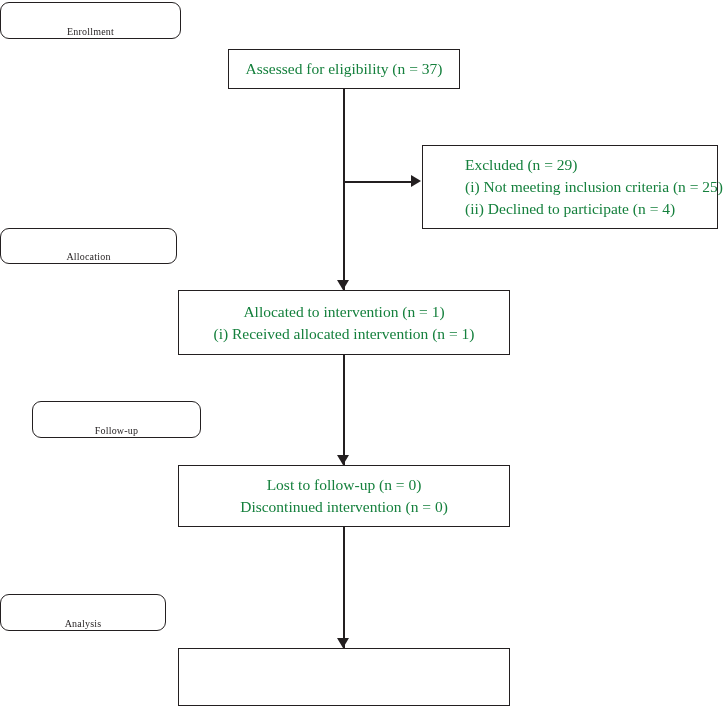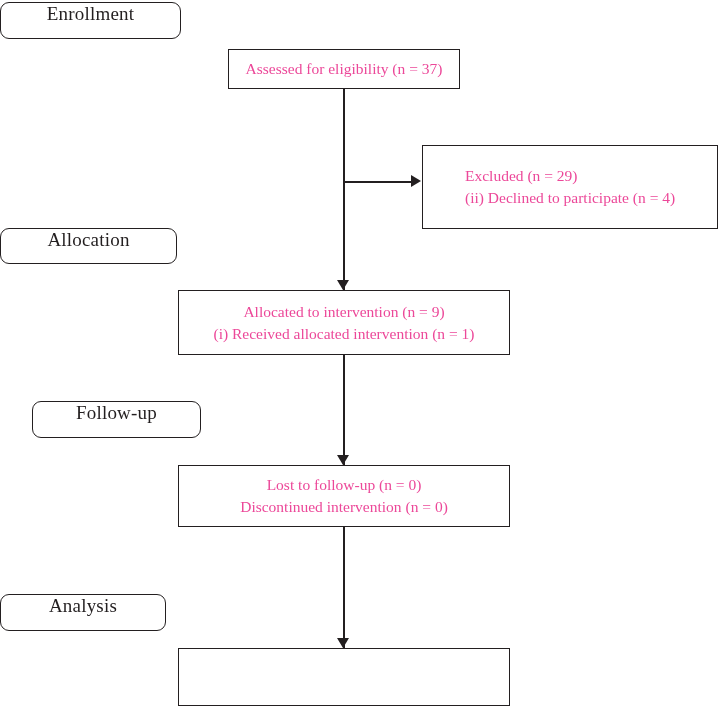--- a/index.html
+++ b/index.html
@@ -20,40 +20,40 @@
     overflow: hidden;
   }
   
   .stage-pill {
     position: absolute;
     box-sizing: border-box;
     border: 1.3px solid #231f20;
     border-radius: 9px;
     background: #ffffff;
     display: flex;
-    align-items: flex-start;
+    align-items: flex-end;
     justify-content: center;
-    font-size: 19px;
+    font-size: 10px;
     line-height: 1.2;
     letter-spacing: 0.2px;
     color: #231f20;
     white-space: nowrap;
   }
   
   .flow-box {
     position: absolute;
     box-sizing: border-box;
     border: 1.3px solid #231f20;
     background: #ffffff;
     display: flex;
     flex-direction: column;
     justify-content: center;
     font-size: 15.5px;
     line-height: 1.42;
-    color: #ec4899;
+    color: #15803d;
   }
   .flow-box.centered {
     align-items: center;
     text-align: center;
   }
   .flow-box.left-aligned {
     align-items: flex-start;
     text-align: left;
     padding-left: 12px;
   }
@@ -115,25 +115,26 @@
   </div>
 
   <div class="v-line" style="left:343px; top:89px; width:1.6px; height:201px;"></div>
   <div class="arrow-down" style="left:337px; top:280px;"></div>
 
   <div class="h-line" style="left:343px; top:181px; width:69px; height:1.6px;"></div>
   <div class="arrow-right" style="left:411px; top:175px;"></div>
 
   <div class="flow-box left-aligned" style="left:422px; top:145px; width:296px; height:84px;padding-left:42px;">
     <span class="line">Excluded (n = 29)</span>
+    <span class="line"> (i) Not meeting inclusion criteria (n = 25)</span>
     <span class="line">(ii) Declined to participate (n = 4)</span>
   </div>
 
   <div class="flow-box centered" style="left:178px; top:290px; width:332px; height:65px;">
-    <span class="line">Allocated to intervention (n = 9)</span>
+    <span class="line">Allocated to intervention (n = 1)</span>
     <span class="line">(i) Received allocated intervention (n = 1)</span>
   </div>
 
   <div class="v-line" style="left:343px; top:355px; width:1.6px; height:110px;"></div>
   <div class="arrow-down" style="left:337px; top:455px;"></div>
 
   <div class="flow-box centered" style="left:178px; top:465px; width:332px; height:62px;">
     <span class="line">Lost to follow-up (n = 0)</span>
     <span class="line">Discontinued intervention (n = 0)</span>
   </div>

